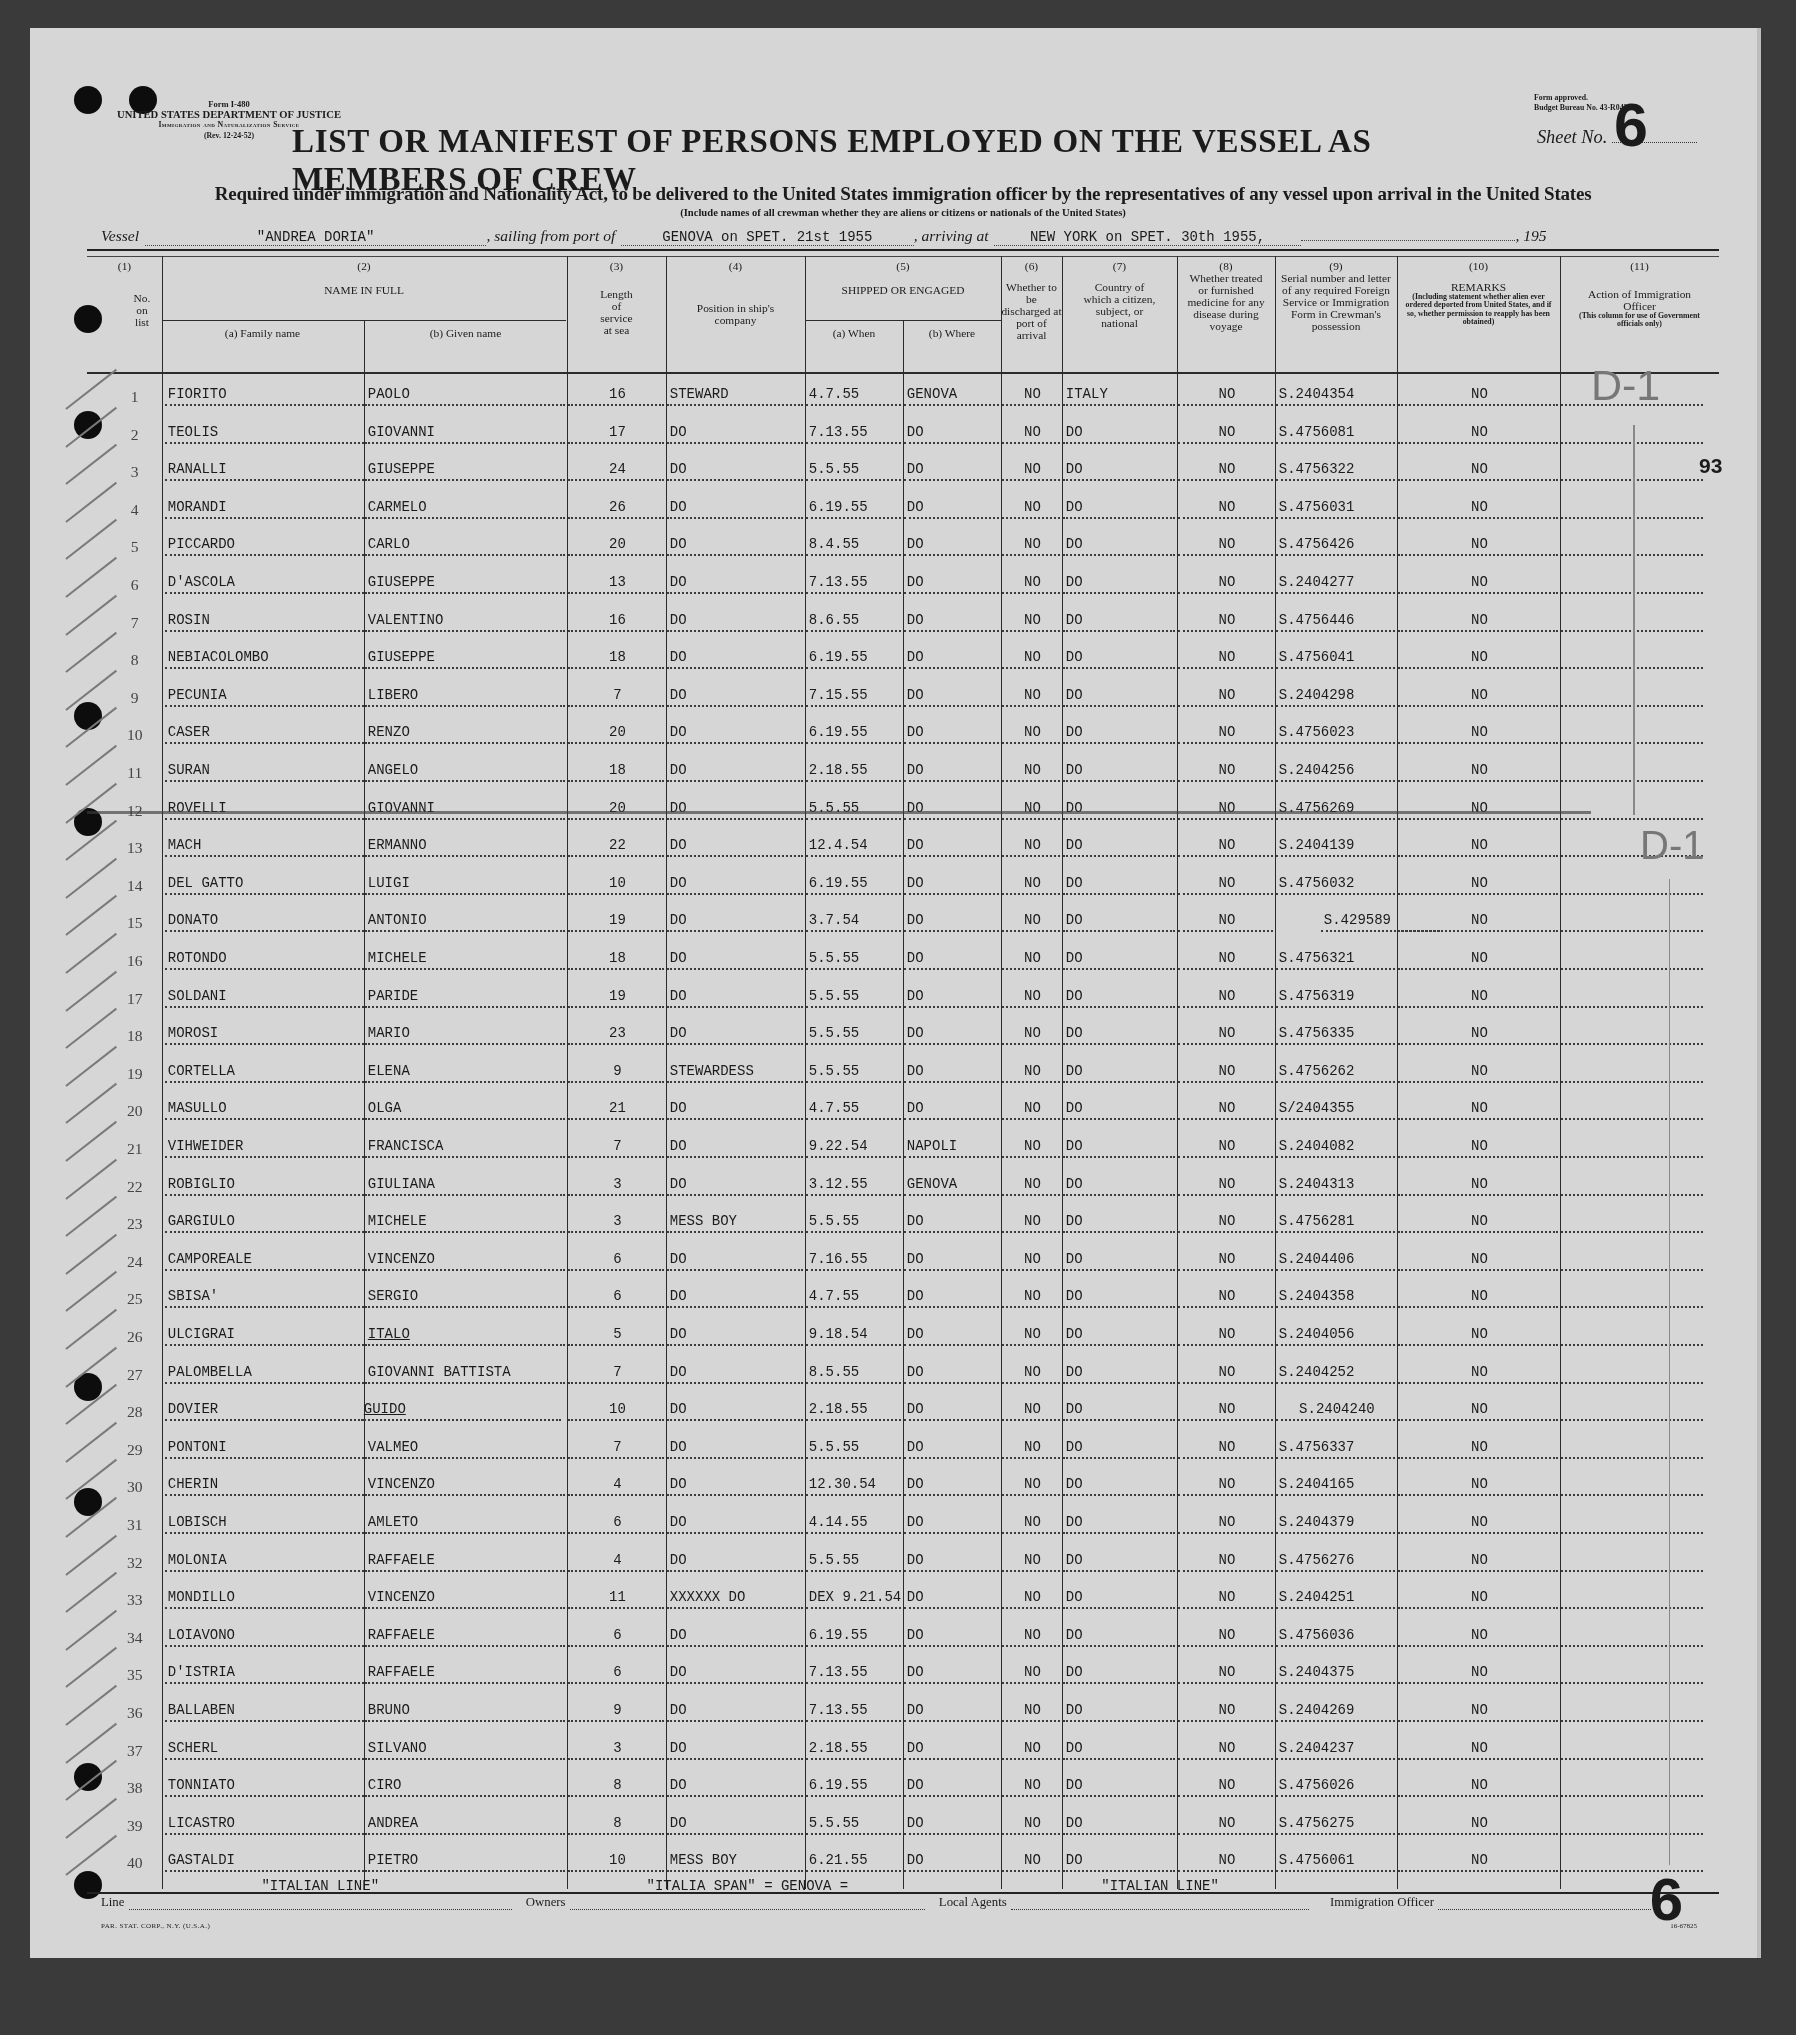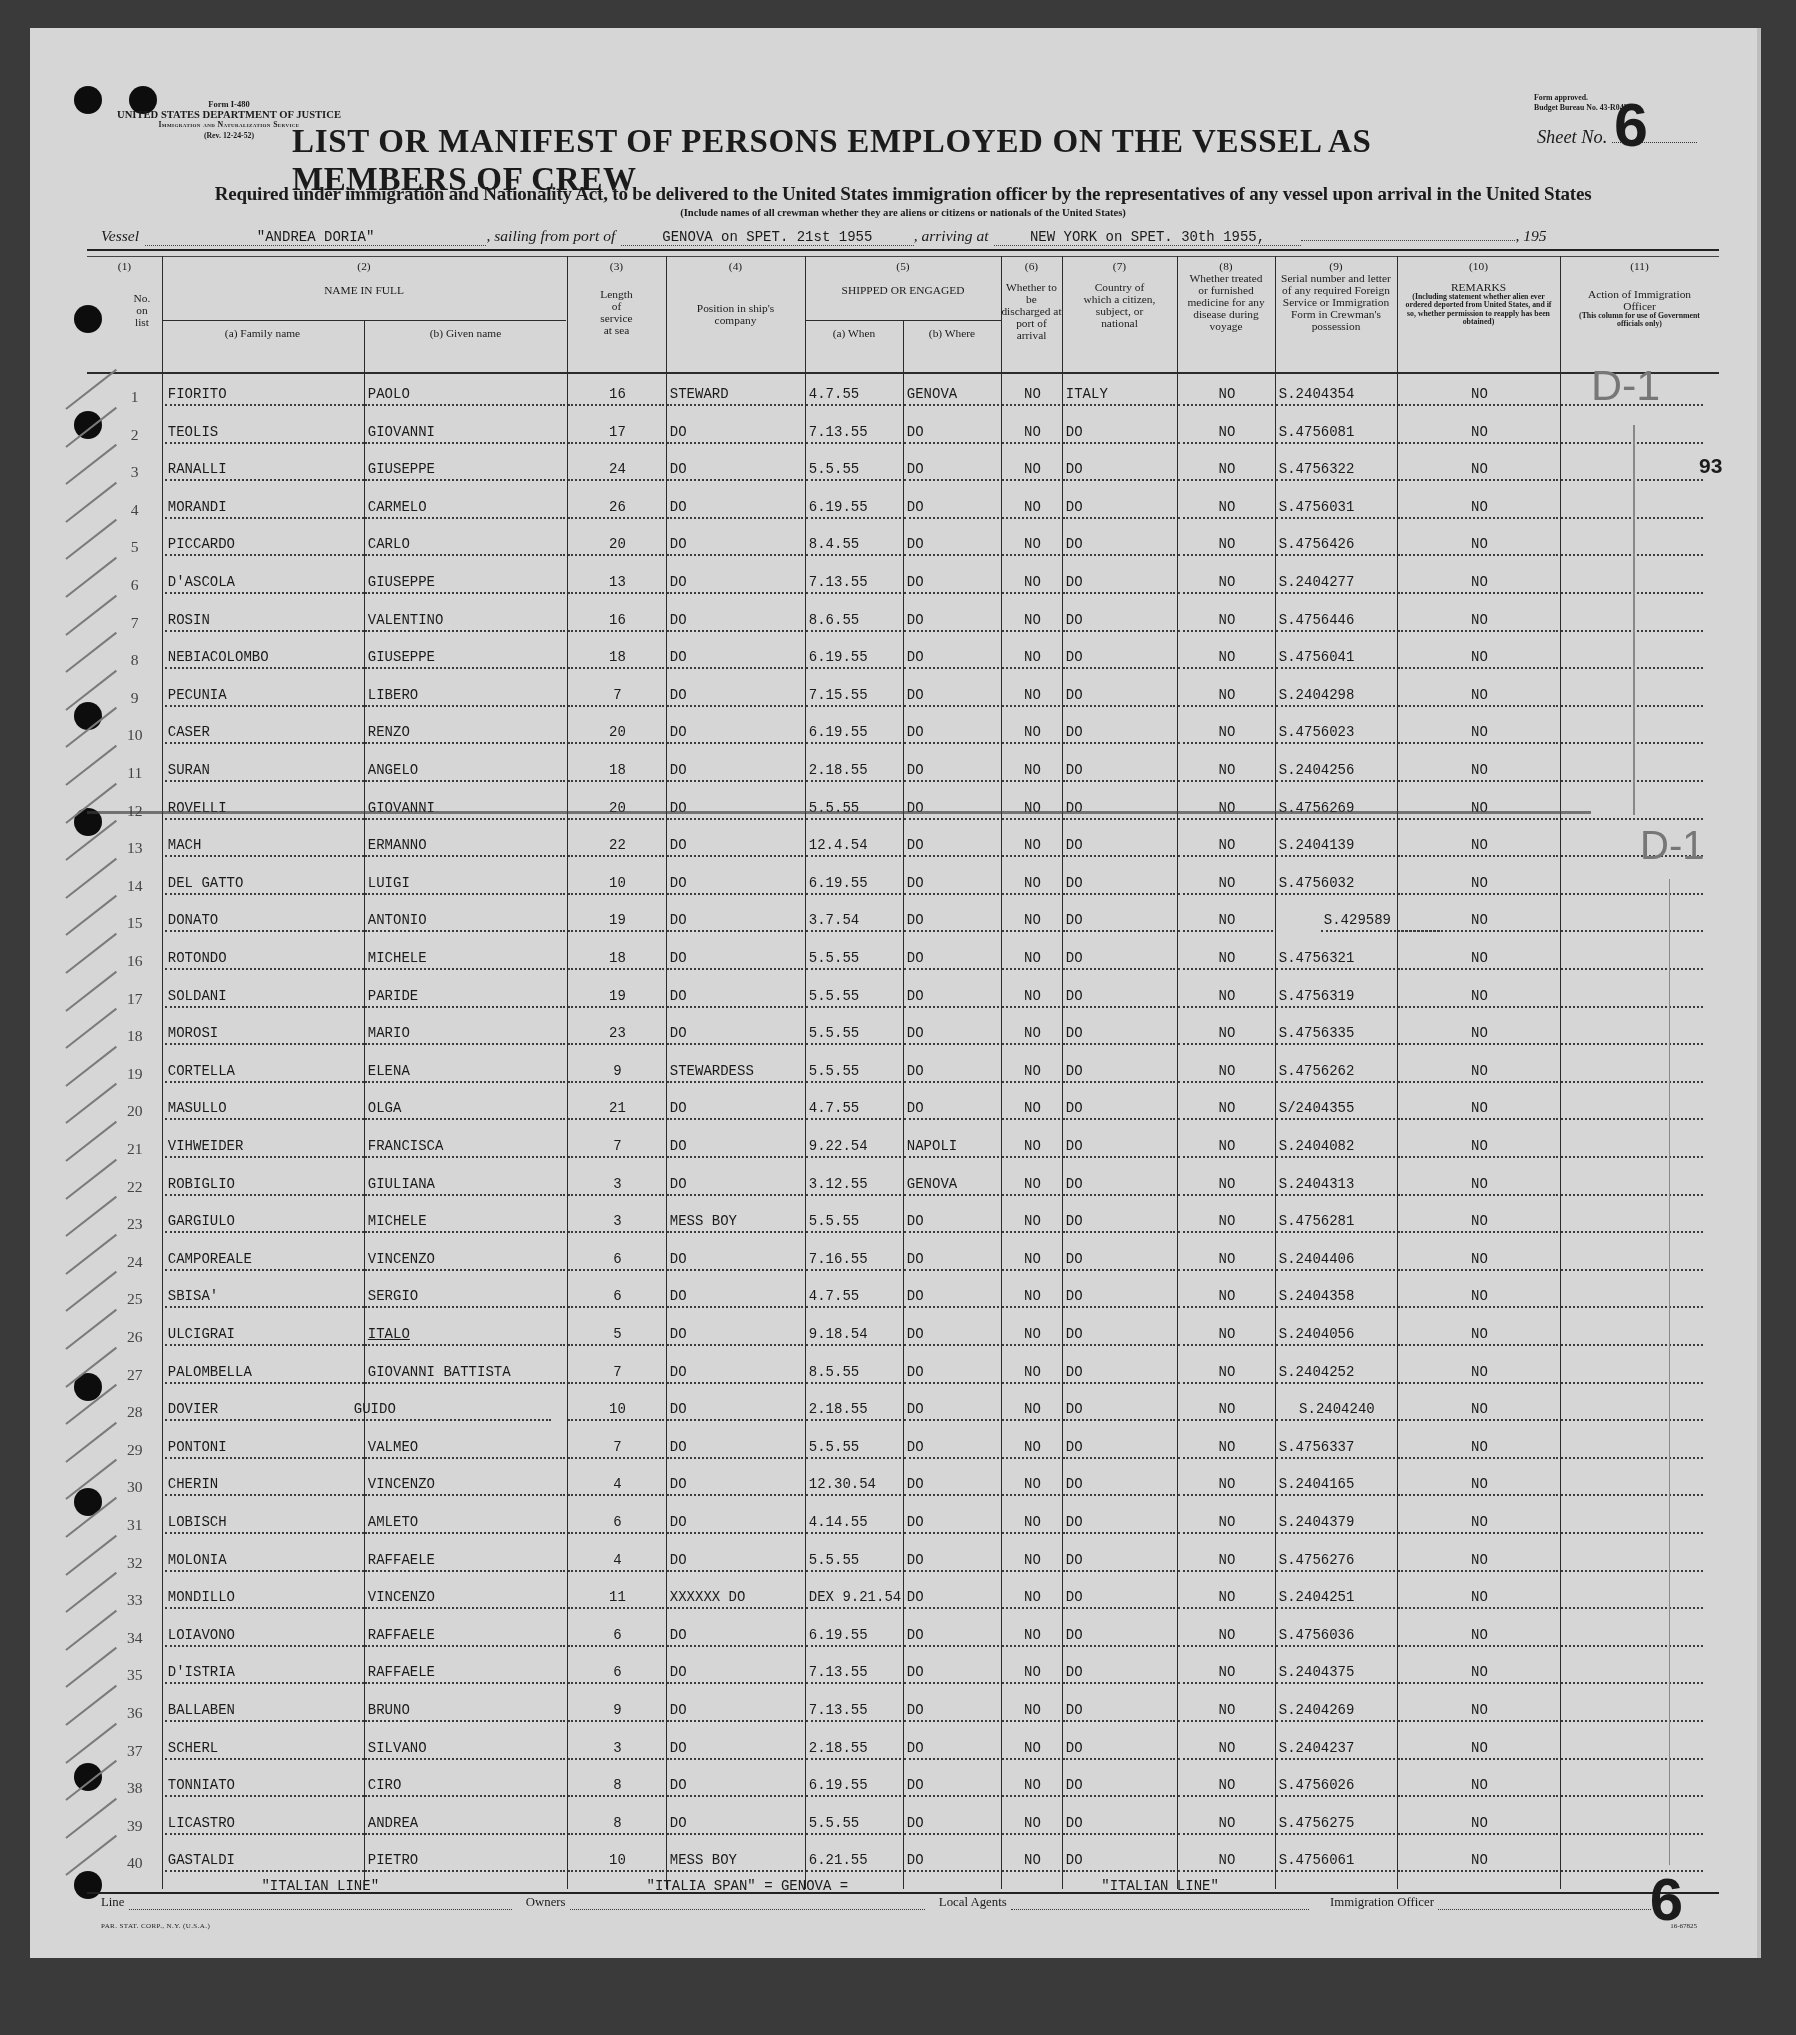--- a/index.html
+++ b/index.html
@@ -702,21 +702,21 @@
           <div class="c" style="left: 976px; width: 112px;"><span>DO</span></div>
           <div class="c" style="left: 1091px; width: 95px; text-align: center;"><span>NO</span></div>
           <div class="c" style="left: 1189px; width: 119px;"><span>S.2404252</span></div>
           <div class="c" style="left: 1311px; width: 160px; text-align: center;"><span>NO</span></div>
           <div class="c" style="left: 1474px; width: 142px;"></div>
         </div>
         <div class="row" style="top: 1015px;">
           <div class="tick"></div>
           <div class="num" style="left: 35px;">28</div>
           <div class="c" style="left: 78px; width: 199px;"><span>DOVIER</span></div>
-          <div class="c" style="left: 264px; width: 200px;"><span>GUIDO</span></div>
+          <div class="c" style="left: 274px; width: 200px; text-decoration: underline;"><span>GUIDO</span></div>
           <div class="c" style="left: 481px; width: 96px; text-align: center;"><span>10</span></div>
           <div class="c" style="left: 580px; width: 136px;"><span>DO</span></div>
           <div class="c" style="left: 719px; width: 95px;"><span>2.18.55</span></div>
           <div class="c" style="left: 817px; width: 95px;"><span>DO</span></div>
           <div class="c" style="left: 915px; width: 58px; text-align: center;"><span>NO</span></div>
           <div class="c" style="left: 976px; width: 112px;"><span>DO</span></div>
           <div class="c" style="left: 1091px; width: 95px; text-align: center;"><span>NO</span></div>
           <div class="c" style="left: 1189px; width: 119px; text-align: center;"><span>S.2404240</span></div>
           <div class="c" style="left: 1311px; width: 160px; text-align: center;"><span>NO</span></div>
           <div class="c" style="left: 1474px; width: 142px;"></div>

